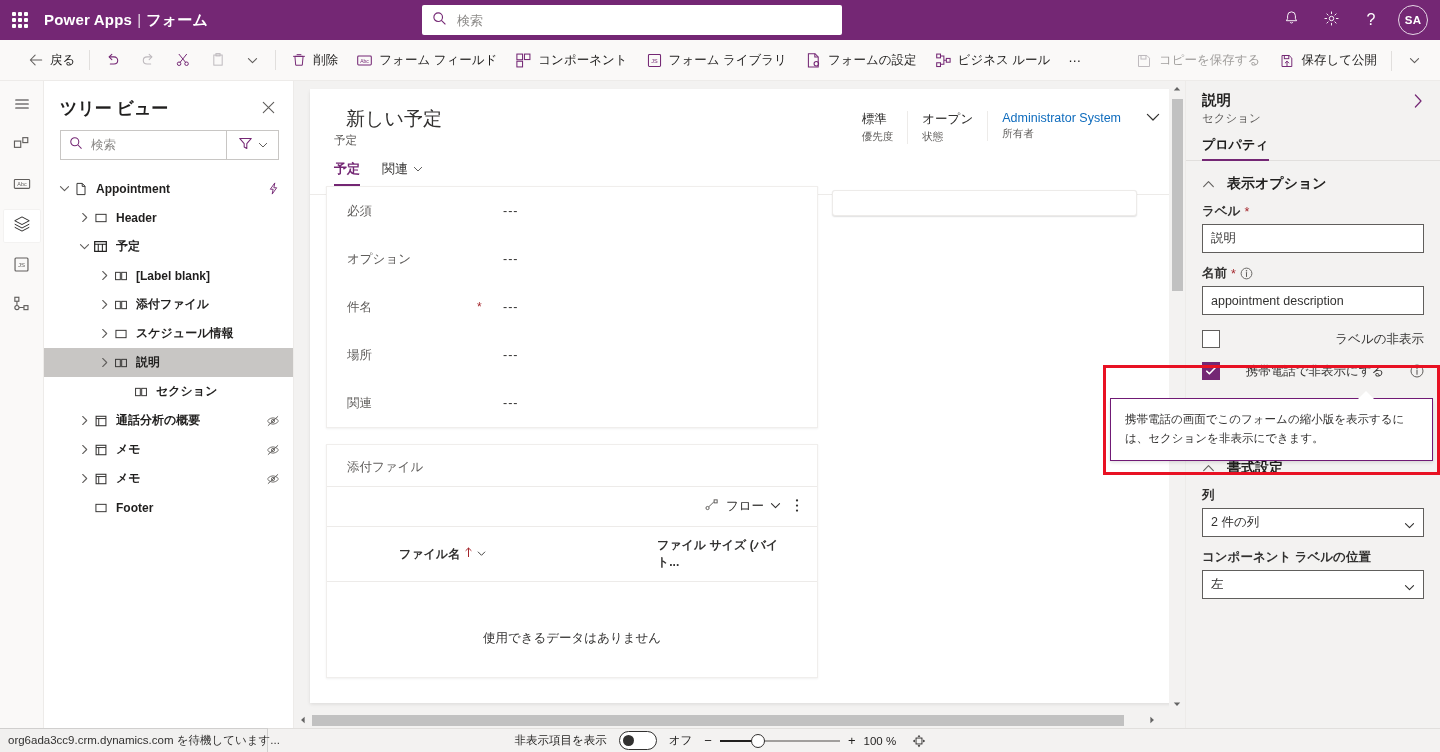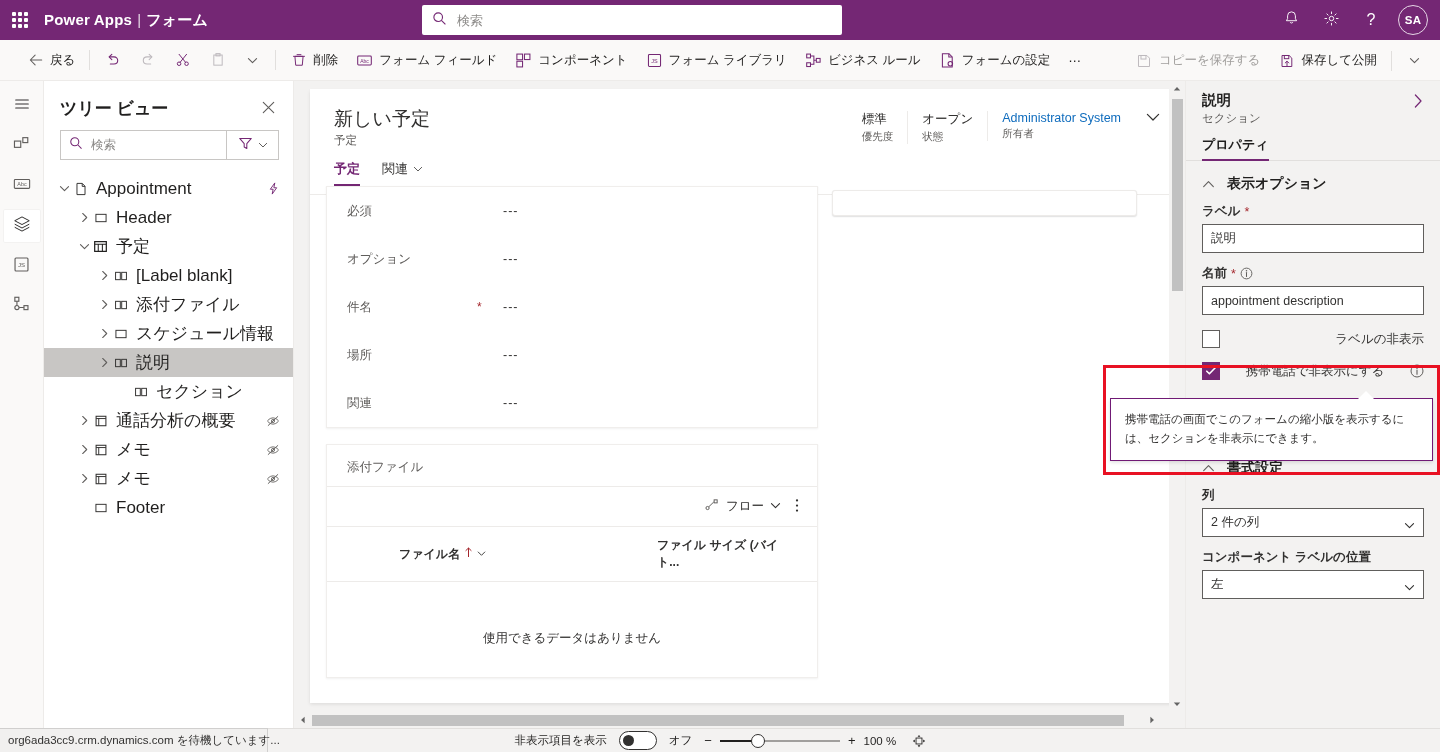--- a/index.html
+++ b/index.html
@@ -75,42 +75,42 @@
   .tree-search { display: flex; margin: 0 14px 10px 16px; }
   .tsbox {
     flex: 1; height: 30px; border: 1px solid #c8c6c4; display: flex; align-items: center; padding: 0 8px; background: #fff;
   }
   .tsbox input { border: none; outline: none; font-size: 12.5px; margin-left: 8px; width: 100%; font-family: inherit; color: #323130; }
   .tsbox input::placeholder { color: #8a8886; }
   .tfilter {
     width: 52px; height: 30px; border: 1px solid #c8c6c4; border-left: none;
     display: flex; align-items: center; justify-content: center; gap: 5px; cursor: pointer; background: #fff;
   }
-  .tree-list { padding-top: 4px; font-size: 17px; color: #201f1e; }
+  .tree-list { padding-top: 4px; font-size: 12px; color: #201f1e; font-weight: bold; }
   .tnode {
     display: flex; align-items: center; height: 29px; padding-right: 12px; cursor: pointer; position: relative;
   }
   .tnode.sel { background: #c8c6c4; }
   .tchev { width: 16px; height: 16px; flex: none; display: flex; align-items: center; justify-content: center; color: #605e5c; }
   .tico { width: 17px; height: 17px; flex: none; display: flex; align-items: center; justify-content: center; margin-right: 7px; }
   .tlabel { flex: 1; overflow: hidden; text-overflow: ellipsis; white-space: nowrap; }
   .tnode .taction { flex: none; display: flex; align-items: center; justify-content: center; width: 16px; height: 16px; color: #605e5c; }
 
   
   .canvas {
     position: absolute; left: 294px; top: 81px; width: 891px; height: 647px;
     background: #f3f2f1; overflow: hidden;
   }
   .form-card {
     position: absolute; left: 16px; top: 8px; width: 875px; height: 614px; background: #fff;
     box-shadow: 0 .3px .9px rgba(0,0,0,.07), 0 1.6px 3.6px rgba(0,0,0,.09);
   }
   .form-header { padding: 18px 24px 0 24px; position: relative; display: flex; }
   .fh-left { flex: 1; }
-  .fh-title { font-size: 19px; color: #323130; line-height: 24px; }
+  .fh-title { font-size: 19px; color: #323130; line-height: 24px; margin-left: 12px; }
   .fh-sub { font-size: 11.5px; color: #605e5c; margin-top: 2px; }
   .fh-right { display: flex; align-items: flex-start; gap: 0; padding-top: 4px; }
   .fh-field { padding: 0 14px; border-left: 1px solid #edebe9; min-width: 44px; }
   .fh-field:first-child { border-left: none; }
   .fh-val { font-size: 12.5px; color: #323130; white-space: nowrap; }
   .fh-val.link { color: #0f6cbd; }
   .fh-lbl { font-size: 10.5px; color: #605e5c; margin-top: 2px; }
   .fh-caret { padding: 2px 0 0 10px; color: #323130; cursor: pointer; }
   .tabs { display: flex; gap: 22px; padding: 12px 24px 0 24px; font-size: 13px; }
   .tab { padding-bottom: 8px; color: #323130; cursor: pointer; position: relative; display: flex; align-items: center; gap: 5px; }
@@ -381,37 +381,37 @@
         <svg width="17" height="17" viewBox="0 0 18 18">
             <rect x="2.6" y="2.6" width="12.8" height="12.8" rx="1" fill="none" stroke="#742774" stroke-width="1.1"></rect>
             <text x="9" y="11.7" font-size="5.8" fill="#742774" text-anchor="middle" font-family="Liberation Sans, sans-serif">JS</text>
           </svg>
       </span>
       <span>フォーム ライブラリ</span>
     </div>
     <div class="cmd">
       <span class="cmd-ico">
         <svg width="17" height="17" viewBox="0 0 18 18">
+            <path d="M3.6 1.8h7l3.4 3.4v10.6H3.6z" fill="none" stroke="#742774" stroke-width="1.1"></path>
+            <path d="M10.4 1.9v3.5h3.4" fill="none" stroke="#742774" stroke-width="1.1"></path>
+            <circle cx="12" cy="12.4" r="2.4" fill="none" stroke="#742774" stroke-width="1.1"></circle>
+          </svg>
+      </span>
+      <span>フォームの設定</span>
+    </div>
+    <div class="cmd">
+      <span class="cmd-ico">
+        <svg width="17" height="17" viewBox="0 0 18 18">
             <rect x="1.8" y="2.2" width="4" height="4" fill="none" stroke="#742774" stroke-width="1.1"></rect>
             <rect x="1.8" y="11.4" width="4" height="4" fill="none" stroke="#742774" stroke-width="1.1"></rect>
             <rect x="12" y="6.8" width="4" height="4" fill="none" stroke="#742774" stroke-width="1.1"></rect>
             <path d="M6 4.2h3.4v8.8H6M9.4 8.8h2.4" fill="none" stroke="#742774" stroke-width="1.1"></path>
           </svg>
       </span>
       <span>ビジネス ルール</span>
-    </div>
-    <div class="cmd">
-      <span class="cmd-ico">
-        <svg width="17" height="17" viewBox="0 0 18 18">
-            <path d="M3.6 1.8h7l3.4 3.4v10.6H3.6z" fill="none" stroke="#742774" stroke-width="1.1"></path>
-            <path d="M10.4 1.9v3.5h3.4" fill="none" stroke="#742774" stroke-width="1.1"></path>
-            <circle cx="12" cy="12.4" r="2.4" fill="none" stroke="#742774" stroke-width="1.1"></circle>
-          </svg>
-      </span>
-      <span>フォームの設定</span>
     </div>
     <div class="cmd">
       <span style="letter-spacing:1px;">⋯</span>
     </div>
 
     <div class="cmd-right">
       <div class="cmd disabled">
         <span class="cmd-ico">
           <svg width="16" height="16" viewBox="0 0 18 18">
               <path d="M2.8 2.8h9.4l3 3v9.4H2.8z" fill="none" stroke="#bdb9bd" stroke-width="1.1"></path>

